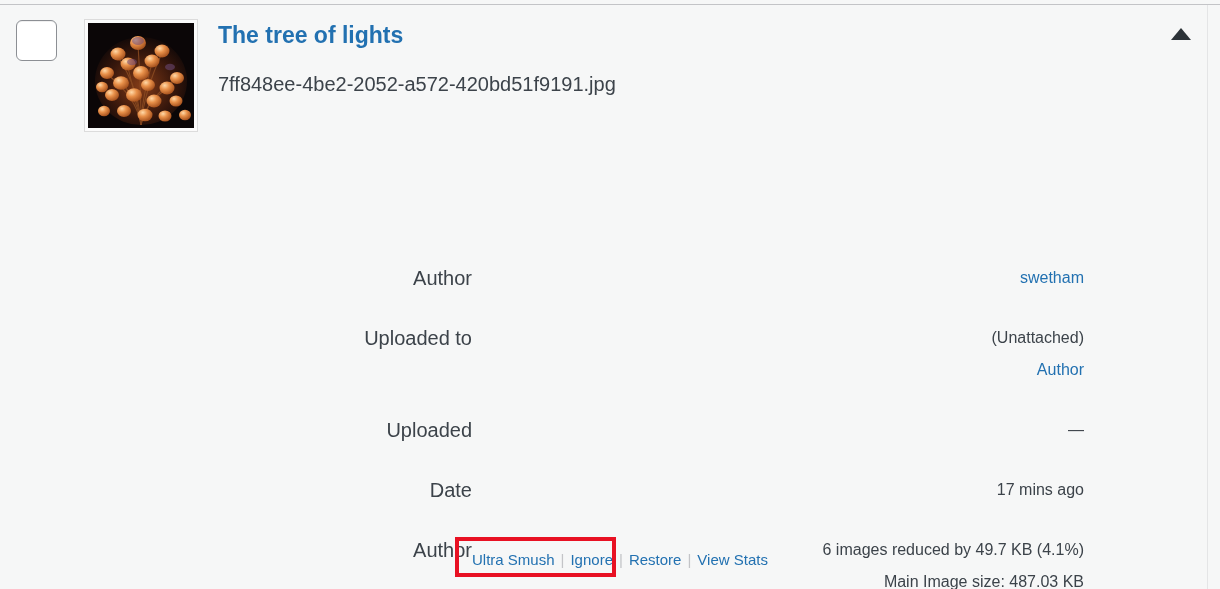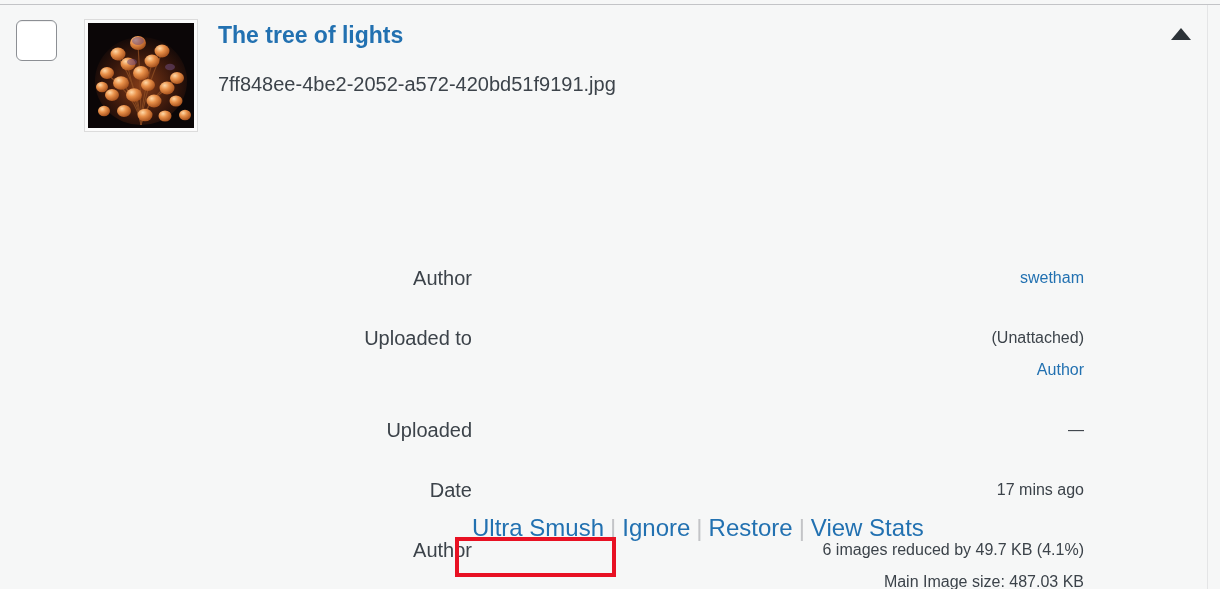--- a/index.html
+++ b/index.html
@@ -145,22 +145,22 @@
     color: #2271b1;
     text-decoration: none;
     cursor: pointer;
   }
   .dash { color: #3c434a; }
 
   
   .actions {
     position: absolute;
     left: 472px;
-    top: 514px;
-    font-size: 24px;
+    top: 546px;
+    font-size: 15px;
     line-height: 28px;
     white-space: nowrap;
   }
   .actions a {
     color: #2271b1;
     text-decoration: none;
     cursor: pointer;
   }
   .sep {
     color: #c3c4c7;

